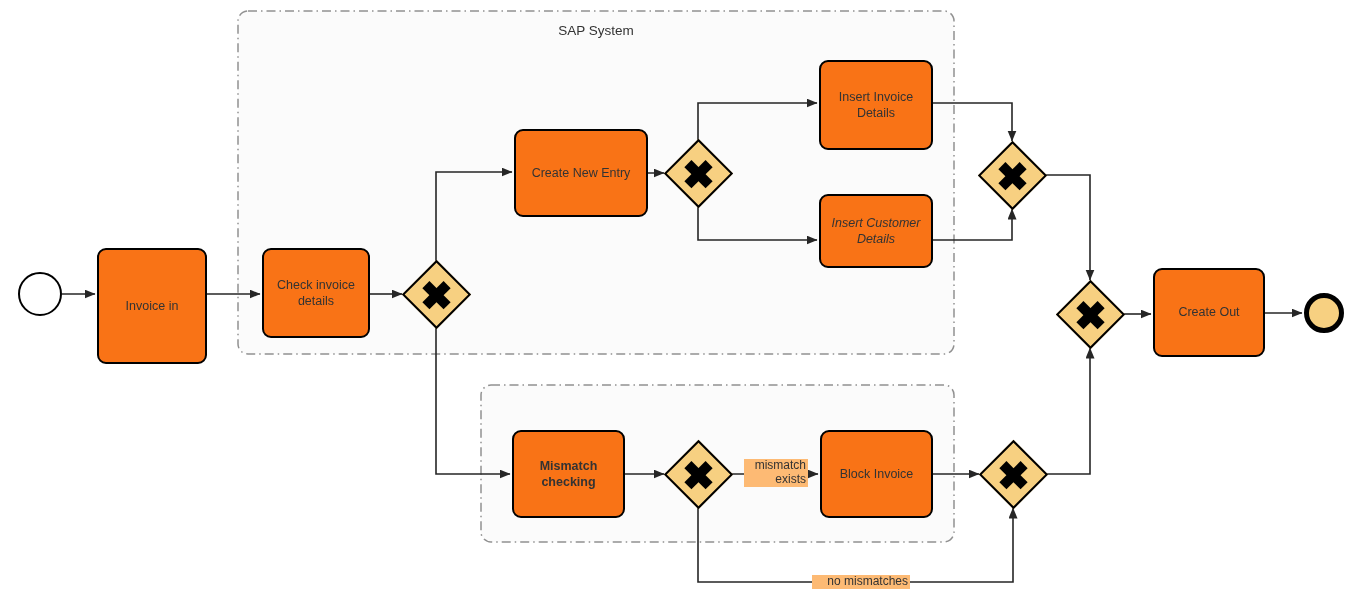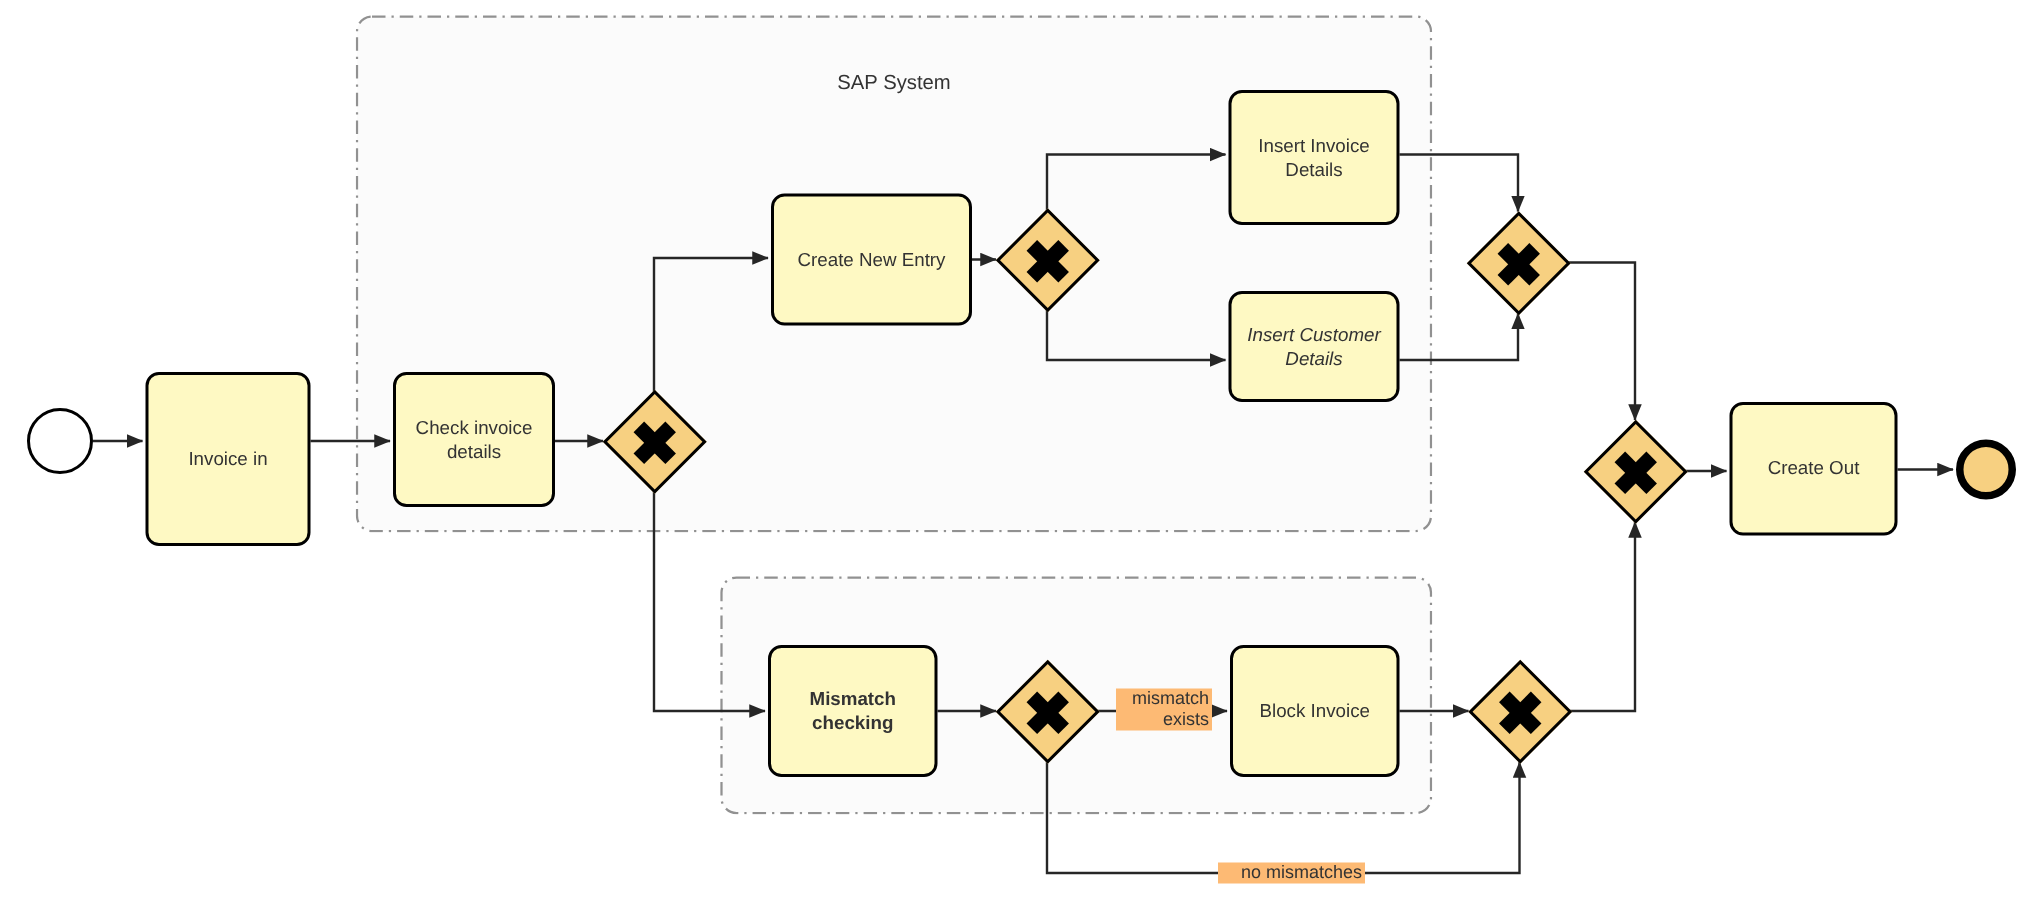--- a/index.html
+++ b/index.html
@@ -6,29 +6,29 @@
   html,body { margin:0; padding:0; background:#ffffff; }
   .canvas {
     position:relative; width:1362px; height:600px; background:#ffffff;
     font-family:"Liberation Sans", sans-serif; color:#333333; overflow:hidden;
   }
   
   .group { position:absolute; z-index:0; }
   .group > svg { position:absolute; left:0; top:0; width:100%; height:100%; }
   .group-label {
     position:absolute; left:0; right:0; top:13px; text-align:center;
-    font-size:13.5px; color:#333333; z-index:1;margin-top:24px;
+    font-size:13.5px; color:#333333; z-index:1;
   }
   
   svg.flows { position:absolute; left:0; top:0; z-index:2; }
   svg.flows polyline { fill:none; stroke:#262626; stroke-width:1.6; }
   
   .task {
     position:absolute; z-index:3; box-sizing:border-box;
-    background:#fef9c3; border:2px solid #000000; border-radius:9px;
+    background:#f97316; border:2px solid #000000; border-radius:9px;
     display:flex; align-items:center; justify-content:center;
     text-align:center; font-size:12.5px; line-height:1.3; padding:4px 8px;
   }
   .gateway { position:absolute; z-index:3; width:64px; height:64px; }
   .gw-diamond {
     position:absolute; left:7.5px; top:7.5px; width:45px; height:45px;
     box-sizing:content-box; background:#F7D081; border:2px solid #000000;
     transform:rotate(45deg);
   }
   .gw-x { position:absolute; left:0; top:0; width:100%; height:100%; }

